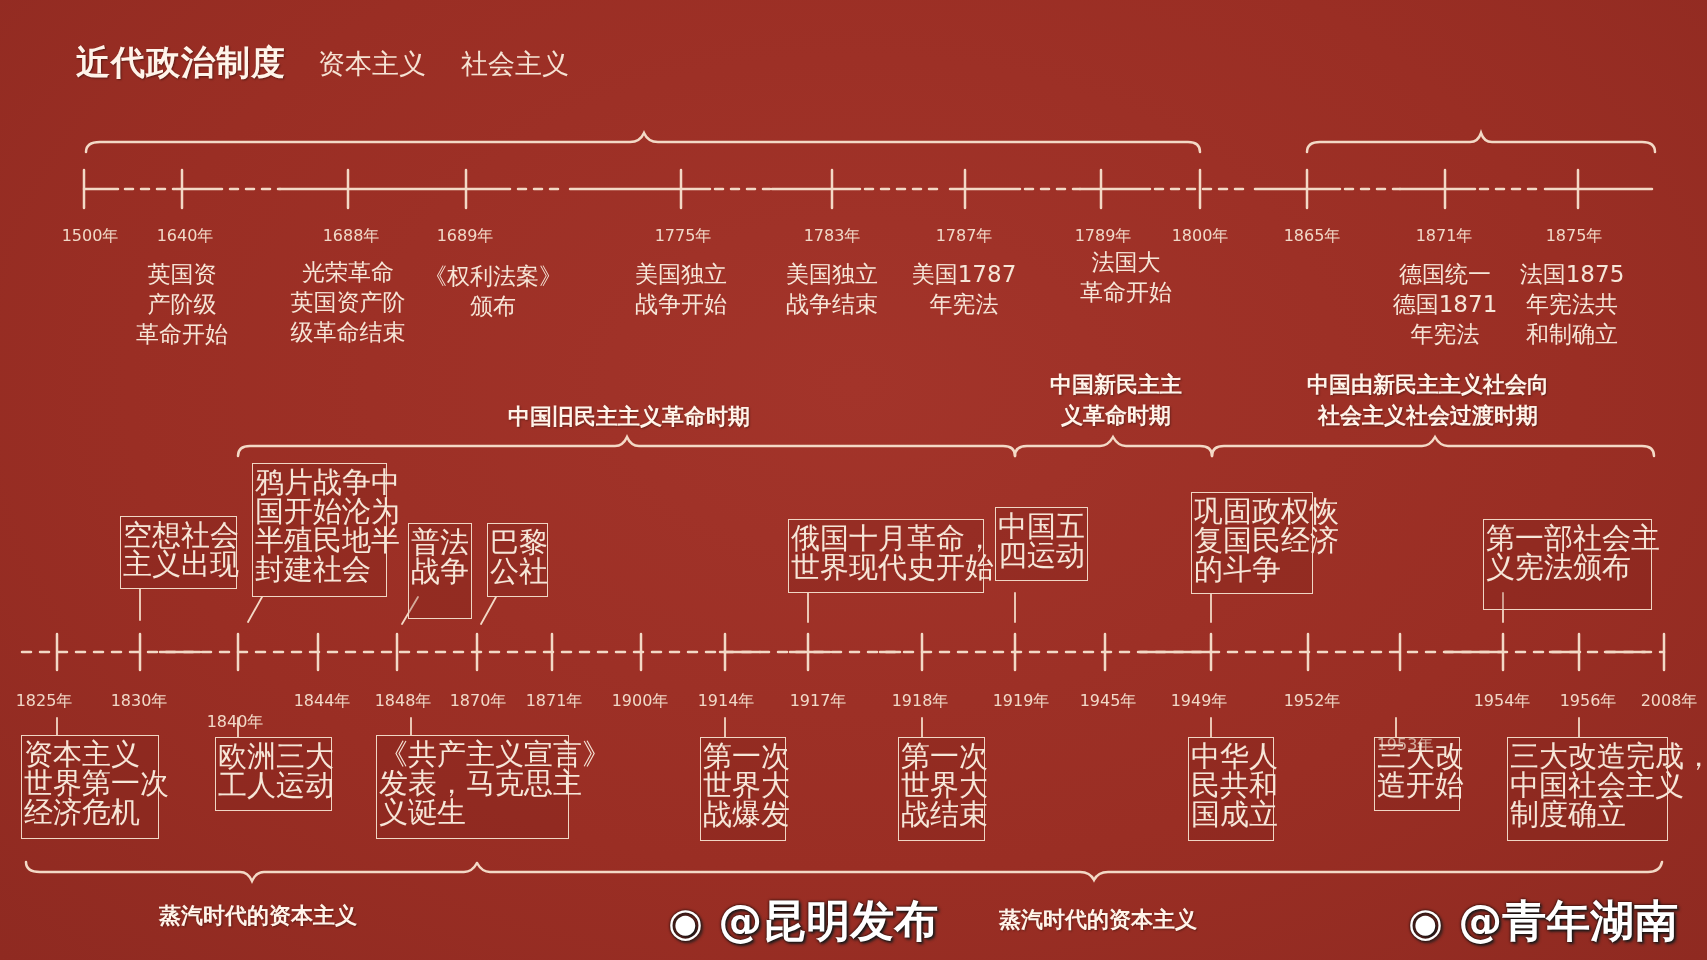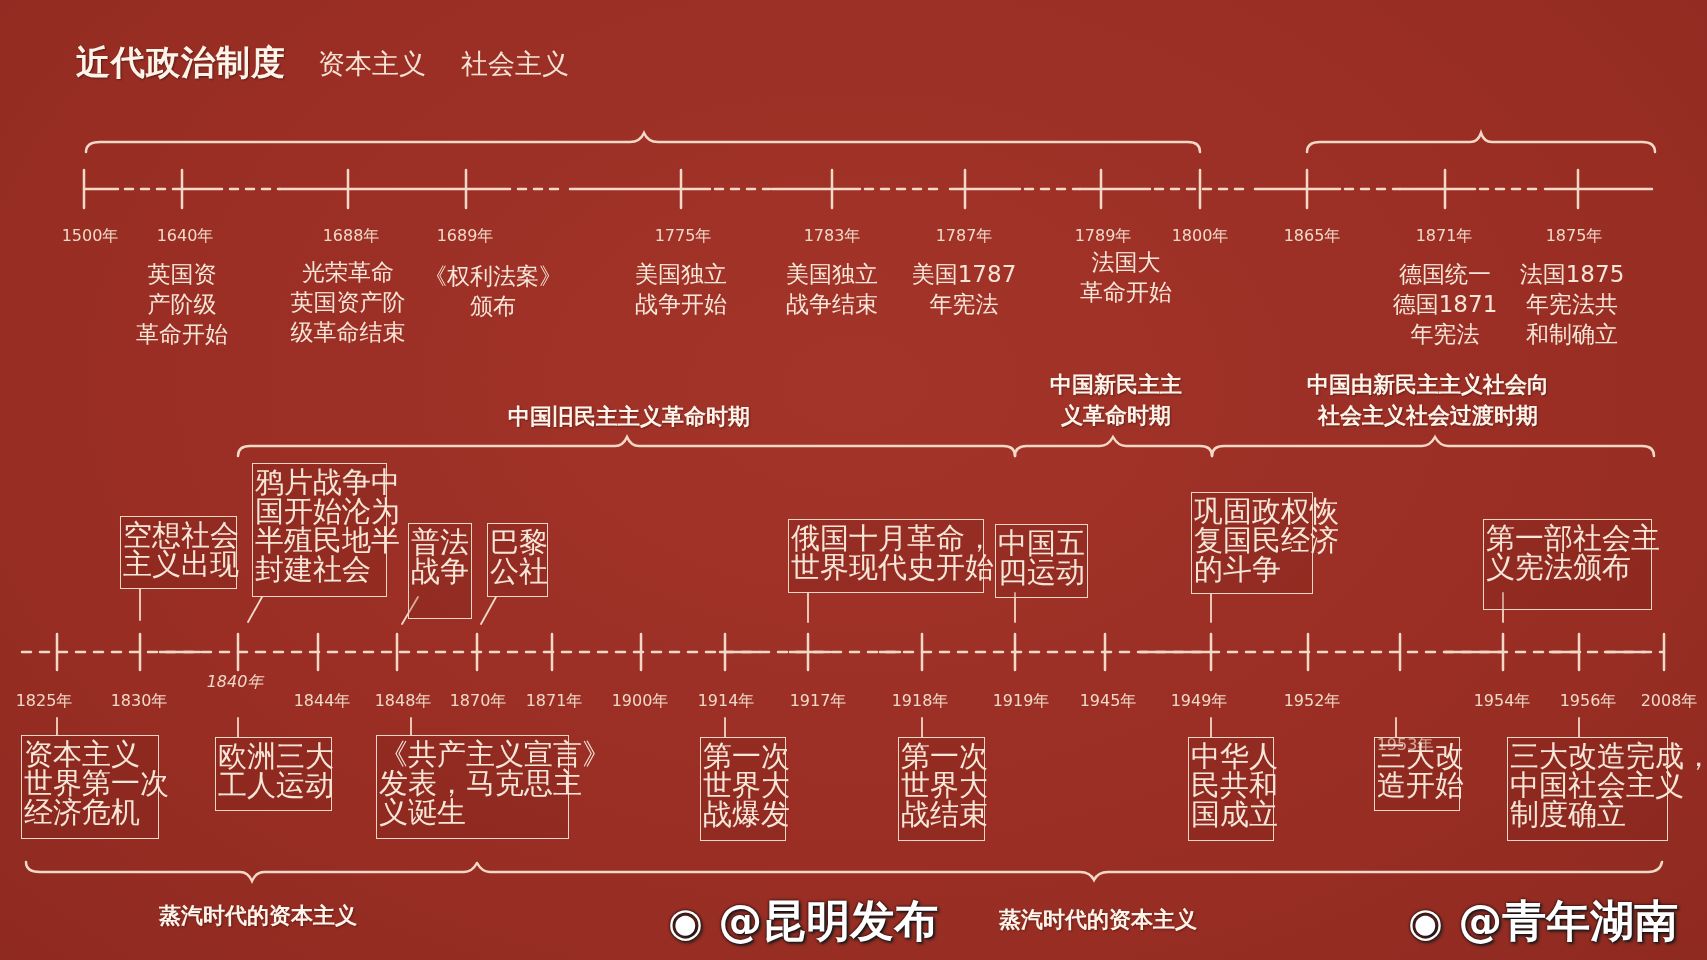--- a/index.html
+++ b/index.html
@@ -175,32 +175,32 @@
 <div class="abs box" style="left:252px;top:463px;width:135px;height:134px;white-space:pre;">鸦片战争中
 国开始沦为
 半殖民地半
 封建社会</div>
 <div class="abs box" style="left:408px;top:523px;width:64px;height:96px;white-space:pre;">普法
 战争</div>
 <div class="abs box" style="left:487px;top:523px;width:61px;height:74px;white-space:pre;">巴黎
 公社</div>
 <div class="abs box" style="left:788px;top:519px;width:196px;height:74px;white-space:pre;">俄国十月革命，
 世界现代史开始</div>
-<div class="abs box" style="left:995px;top:524px;width:93px;height:74px;white-space:pre;">中国五
+<div class="abs box" style="left:995px;top:507px;width:93px;height:74px;white-space:pre;">中国五
 四运动</div>
 <div class="abs box" style="left:1191px;top:492px;width:122px;height:102px;white-space:pre;">巩固政权恢
 复国民经济
 的斗争</div>
 <div class="abs box" style="left:1483px;top:519px;width:169px;height:91px;white-space:pre;">第一部社会主
 义宪法颁布</div>
 
 <div>
   <div class="abs year" style="left:44px;top:691px;">1825年</div>
   <div class="abs year" style="left:139px;top:691px;">1830年</div>
-  <div class="abs year" style="left:235px;top:672px;font-style:italic;">1840年</div>
+  <div class="abs year" style="left:235px;top:712px;">1840年</div>
   <div class="abs year" style="left:322px;top:691px;">1844年</div>
   <div class="abs year" style="left:403px;top:691px;">1848年</div>
   <div class="abs year" style="left:478px;top:691px;">1870年</div>
   <div class="abs year" style="left:554px;top:691px;">1871年</div>
   <div class="abs year" style="left:640px;top:691px;">1900年</div>
   <div class="abs year" style="left:726px;top:691px;">1914年</div>
   <div class="abs year" style="left:818px;top:691px;">1917年</div>
   <div class="abs year" style="left:920px;top:691px;">1918年</div>
   <div class="abs year" style="left:1021px;top:691px;">1919年</div>
   <div class="abs year" style="left:1108px;top:691px;">1945年</div>

